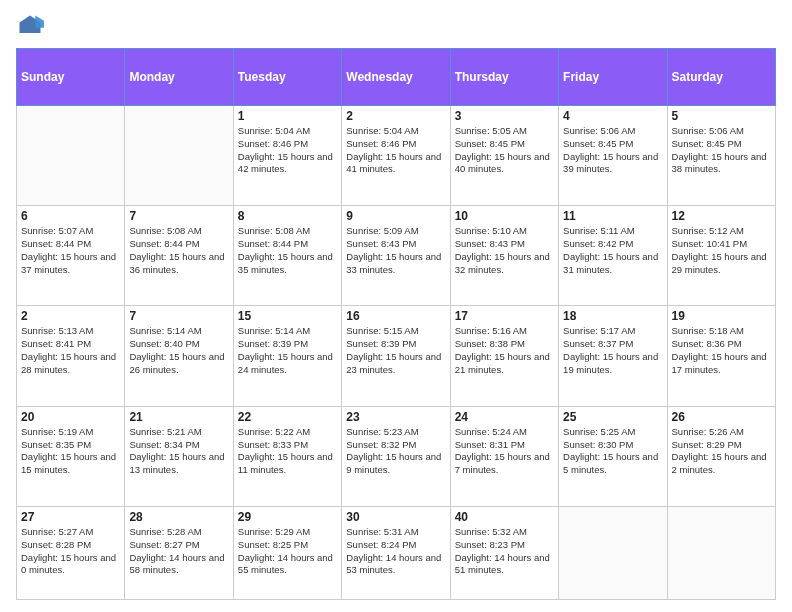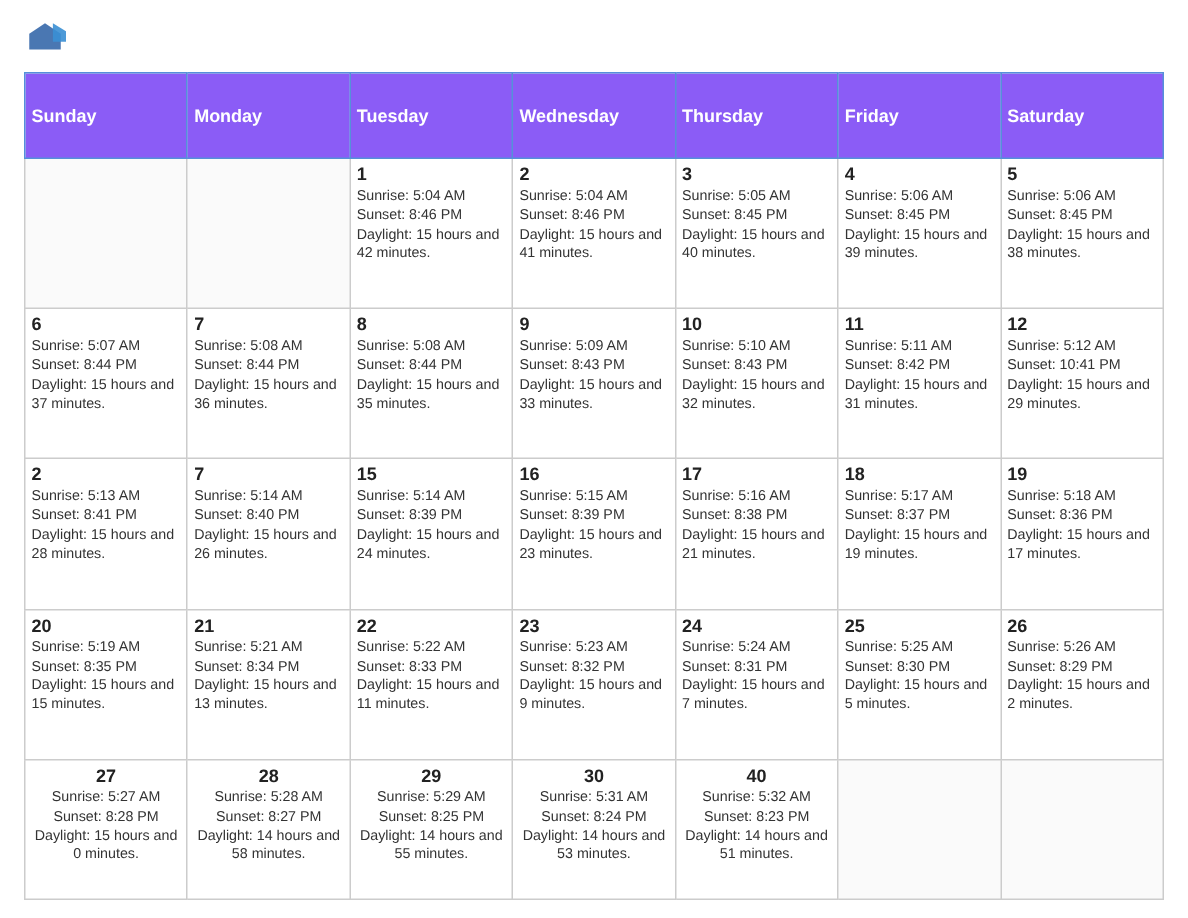--- a/index.html
+++ b/index.html
@@ -95,21 +95,20 @@
     .day-info {
       font-size: 9.5px;
       color: #333;
       line-height: 1.35;
     }
     .empty-cell {
       background: #fafafa;
     }
     .last-row td {
       height: 72px;
-      text-align: center;
     }
   </style>
 </head>
 <body>
 
 <div class="page">
   <div class="header">
     <div class="logo">
       <svg class="logo-icon" viewBox="0 0 32 32">
         <polygon points="16,4 28,12 28,24 4,24 4,12" fill="#2a5fa5" opacity="0.85"></polygon>

